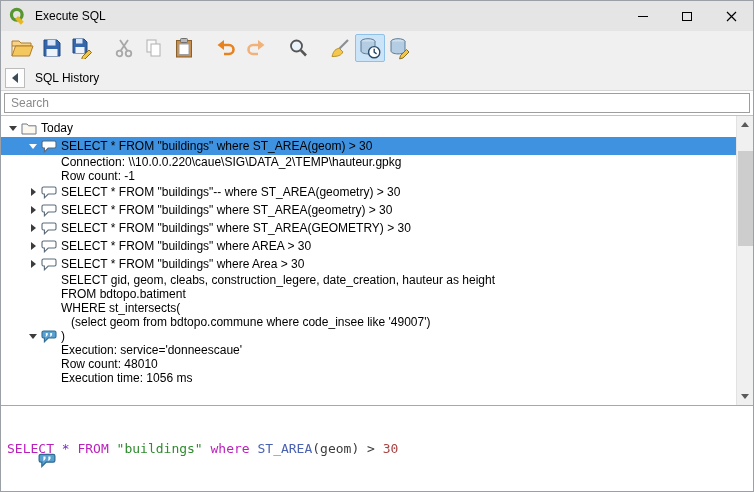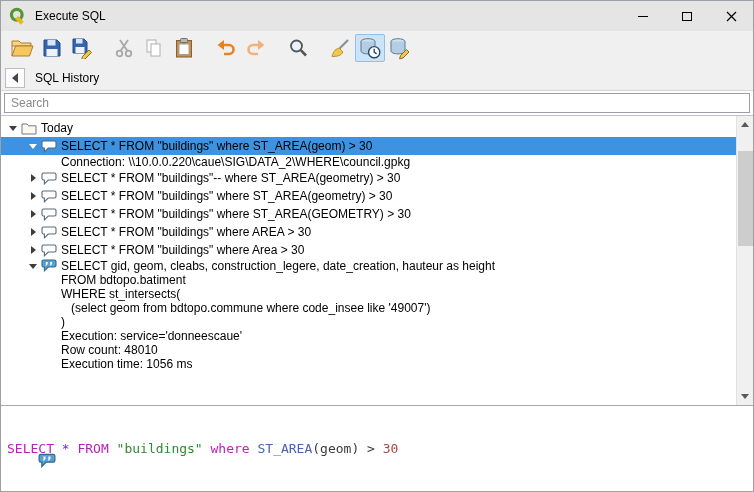--- a/index.html
+++ b/index.html
@@ -41,21 +41,21 @@
   
   .tree-wrap{flex:1 1 auto;display:flex;background:#fff;border-top:1px solid #c4b5fd;overflow:hidden}
   .tree-content{flex:1;overflow:hidden;padding-top:3px}
   .tree-row{height:18px;display:flex;align-items:center;white-space:nowrap}
   .tree-row.root{padding-left:6px}
   .tree-row.item,.tree-row.multiline{padding-left:26px}
   .tree-row.selected{background:#3f92e0}
   .tree-icon{width:18px;flex:0 0 18px;display:flex;align-items:center}
   .tree-label{margin-left:2px;overflow:hidden;text-overflow:clip}
   .detail-row{height:14px;line-height:14px;padding-left:60px;white-space:pre;overflow:hidden}
-  .tree-row.multiline{height:auto;align-items:flex-start}
+  .tree-row.multiline{height:auto;align-items:flex-end}
   .multi-col{margin-left:2px}
   .multi-line{height:14px;line-height:14px;white-space:pre}
 
   .expander{width:14px;height:14px;flex:0 0 14px;position:relative}
   .expander.closed::after{content:"";position:absolute;left:4px;top:3px;
       border-top:4px solid transparent;border-bottom:4px solid transparent;border-left:5px solid #3c3c3c}
   .expander.open::after{content:"";position:absolute;left:2px;top:5px;
       border-left:4px solid transparent;border-right:4px solid transparent;border-top:5px solid #3c3c3c}
   .tree-row.selected .expander.open::after{border-top-color:#fff}
 
@@ -213,21 +213,22 @@
 
   <div class="tree-row item selected">
         <span class="expander open"></span>
         <span class="tree-icon">
           <svg width="16" height="13" viewBox="0 0 16 13">
             <path d="M2.5 1h11A1.5 1.5 0 0 1 15 2.5v4A1.5 1.5 0 0 1 13.5 8H7.2L3.4 11.8V8H2.5A1.5 1.5 0 0 1 1 6.5v-4A1.5 1.5 0 0 1 2.5 1Z" fill="#fff" stroke="#5a6a7a" stroke-width="1.1"></path>
           </svg>
         </span>
         <span class="tree-label">SELECT * FROM "buildings" where ST_AREA(geom) &gt; 30</span>
       </div>
-      <div class="detail-row">Connection: \\10.0.0.220\caue\SIG\DATA_2\WHERE\council.gpkg</div>
+      <div class="detail-row">Connection: \\10.0.0.220\caue\SIG\DATA_2\TEMP\hauteur.gpkg</div>
+      <div class="detail-row">Row count: -1</div>
       <div class="tree-row item">
         <span class="expander closed"></span>
         <span class="tree-icon">
           <svg width="16" height="13" viewBox="0 0 16 13">
             <path d="M2.5 1h11A1.5 1.5 0 0 1 15 2.5v4A1.5 1.5 0 0 1 13.5 8H7.2L3.4 11.8V8H2.5A1.5 1.5 0 0 1 1 6.5v-4A1.5 1.5 0 0 1 2.5 1Z" fill="#fff" stroke="#5a6a7a" stroke-width="1.1"></path>
           </svg>
         </span>
         <span class="tree-label">SELECT * FROM "buildings"-- where ST_AREA(geometry) &gt; 30</span>
       </div>
       <div class="tree-row item">

